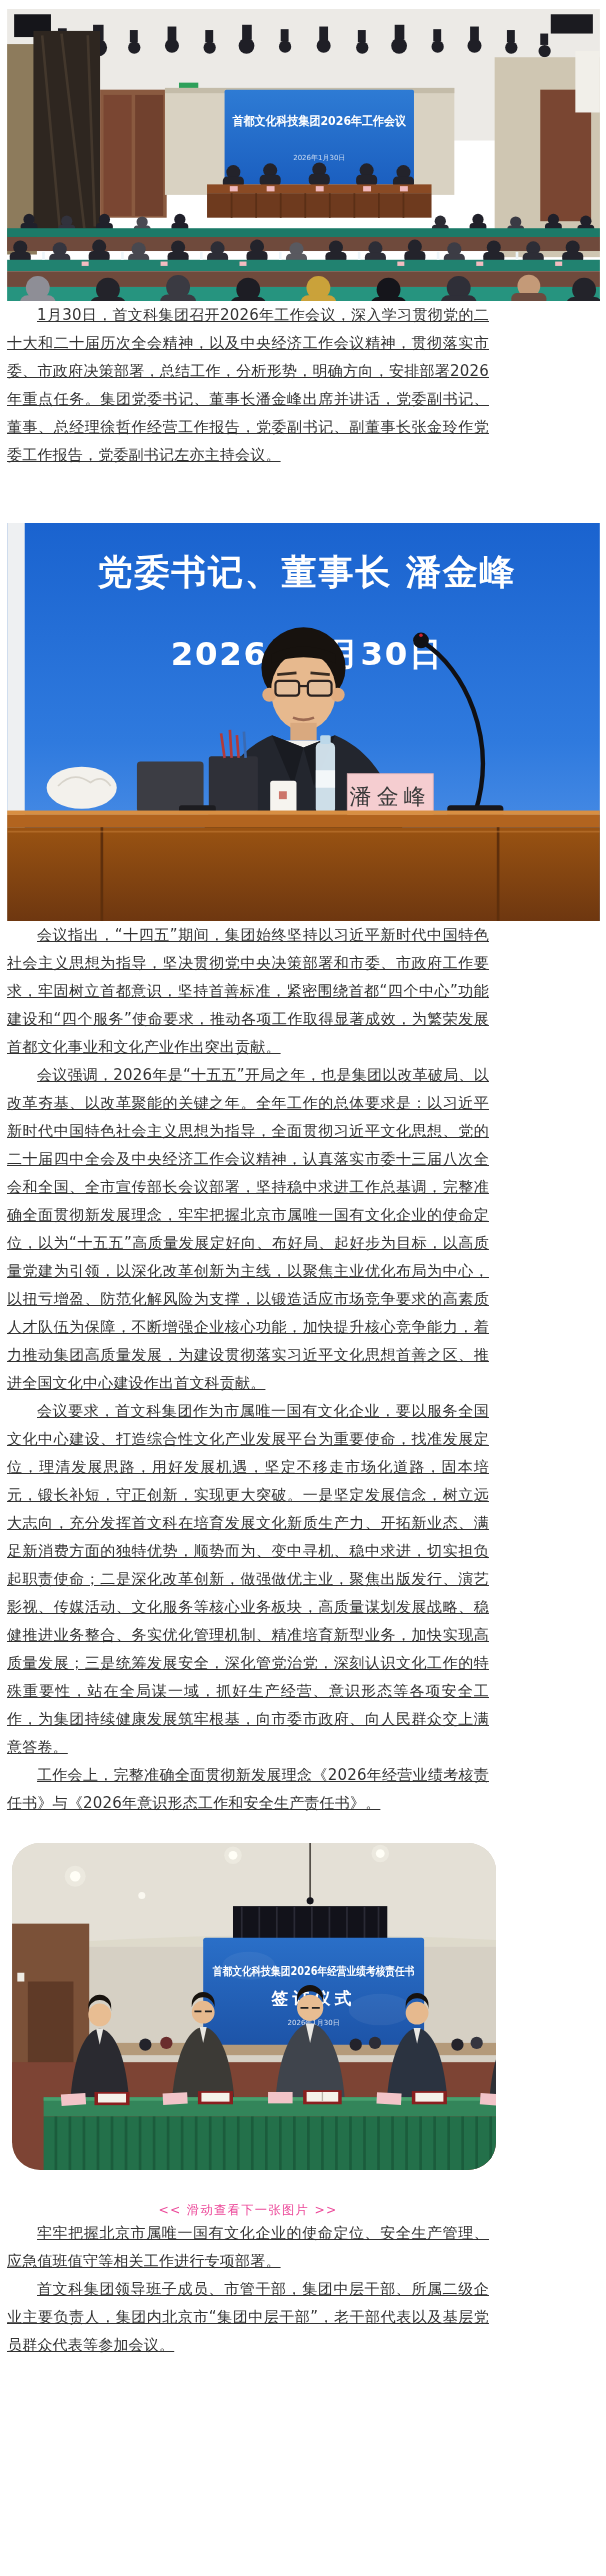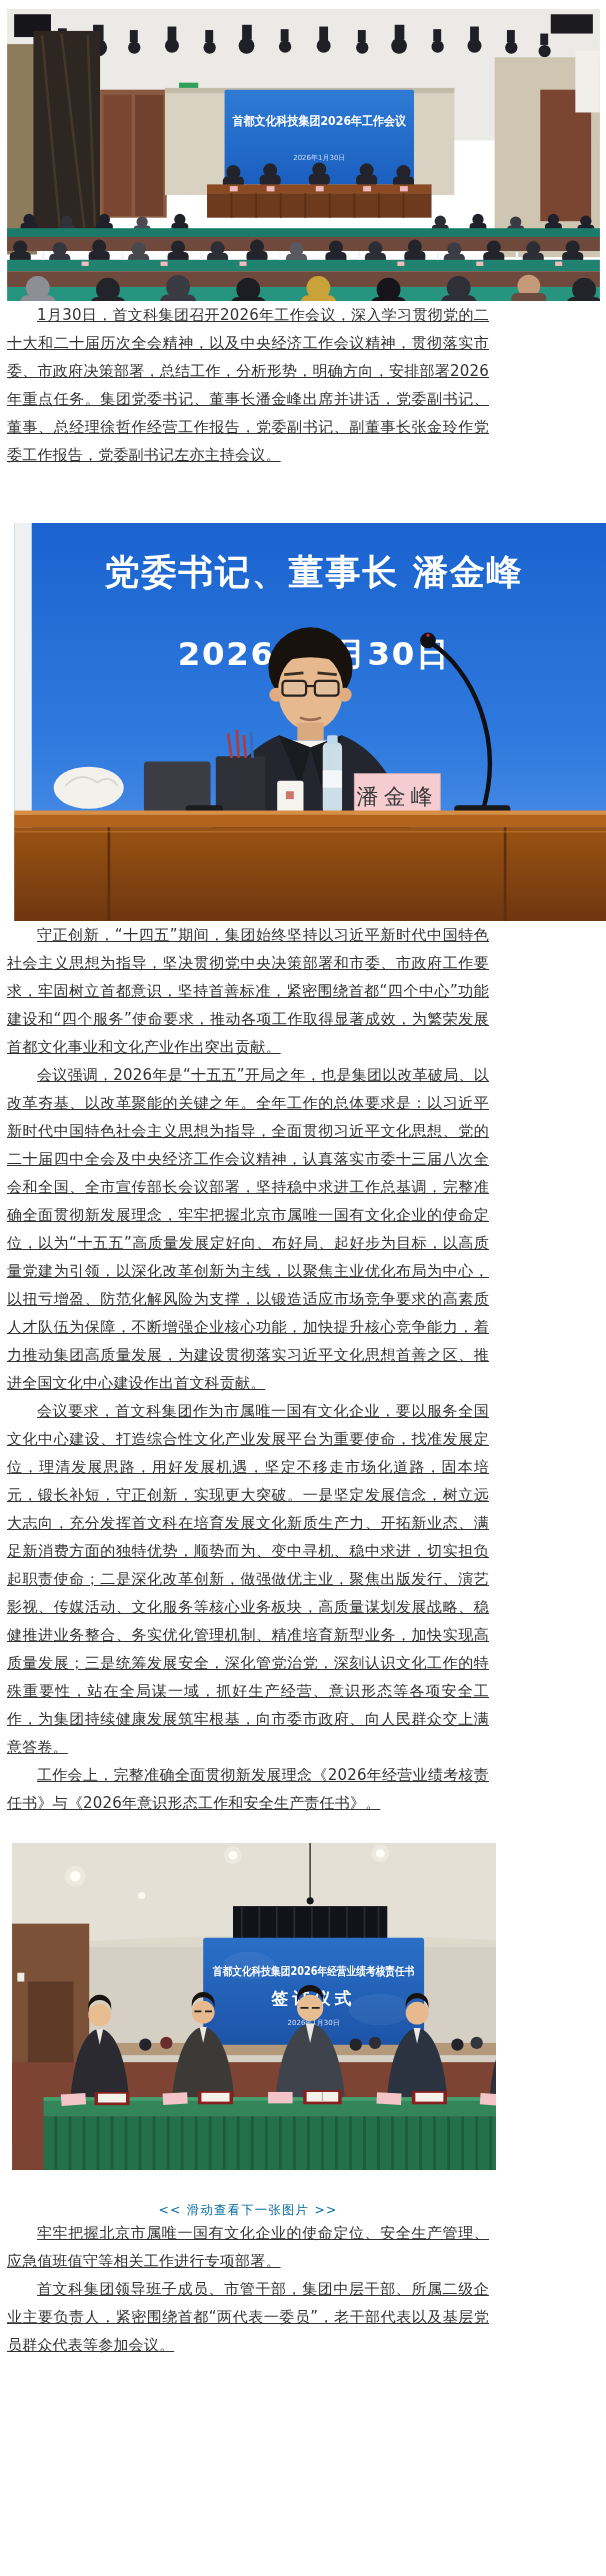--- a/index.html
+++ b/index.html
@@ -17,42 +17,43 @@
     text-align:justify;
     text-indent:2em;
     letter-spacing:0.2px;
     word-break:break-all;
     text-decoration:underline;
   }
   figure{margin:0;padding:0;}
   figure svg{display:block;}
   .fig1{margin:8.8px 7px 0 7px;}
   .p1{margin-top:26px;}
-  .fig2{margin:54px 7px 0 14px;}
+  .fig2{margin:54px 7px 0 7px;}
   .p2{margin-top:23px;}
   .p3{margin-top:35px;}
   .p4{margin-top:35px;}
   .p5{margin-top:37px;}
   .p6{margin-top:39px;}
   .carousel{
     margin:26px 0 0 12.3px;
     height:327px;
     display:flex;
     gap:5.3px;
     overflow:hidden;
+    border-radius:28px;
   }
   .carousel .main{flex:0 0 584px;height:327px;}
   .carousel .next{
     flex:1;height:327px;
     background:linear-gradient(#d3ccbe 0 68px,#8a6a4c 68px 105px,#5d4533 105px 206px,#262019 206px 100%);
   }
   .swipe-hint{
     margin-top:32px;
     text-align:center;
-    color:#0369a1;
+    color:#ec4899;
     font-size:12.3px;
     line-height:17.5px;
     letter-spacing:1.3px;
   }
   .p7{margin-top:33px;}
   .p8{margin-top:23px;}
   .article{padding-bottom:18.4px;}
 </style>
 </head>
 <body>
@@ -276,21 +277,21 @@
         <rect x="502" y="322" width="64" height="22" rx="4" fill="#17171c"></rect>
         <rect x="0" y="328" width="676" height="5" fill="#d88f43"></rect>
         <rect x="0" y="333" width="676" height="14" fill="#b2641f"></rect>
         <rect x="0" y="347" width="676" height="107" fill="url(#deskF)"></rect>
         <path d="M108,347 V454 M560,347 V454" stroke="#5e2f0c" stroke-width="3"></path>
         <path d="M0,352 H676" stroke="#c9803a" stroke-width="2" opacity="0.5"></path>
       </g>
     </svg>
   </figure>
 
-  <p class="body p2">守正创新，“十四五”期间，集团始终坚持以习近平新时代中国特色社会主义思想为指导，坚决贯彻党中央决策部署和市委、市政府工作要求，牢固树立首都意识，坚持首善标准，紧密围绕首都“四个中心”功能建设和“四个服务”使命要求，推动各项工作取得显著成效，为繁荣发展首都文化事业和文化产业作出突出贡献。</p>
+  <p class="body p2">会议指出，“十四五”期间，集团始终坚持以习近平新时代中国特色社会主义思想为指导，坚决贯彻党中央决策部署和市委、市政府工作要求，牢固树立首都意识，坚持首善标准，紧密围绕首都“四个中心”功能建设和“四个服务”使命要求，推动各项工作取得显著成效，为繁荣发展首都文化事业和文化产业作出突出贡献。</p>
   <p class="body p4">会议强调，2026年是“十五五”开局之年，也是集团以改革破局、以改革夯基、以改革聚能的关键之年。全年工作的总体要求是：以习近平新时代中国特色社会主义思想为指导，全面贯彻习近平文化思想、党的二十届四中全会及中央经济工作会议精神，认真落实市委十三届八次全会和全国、全市宣传部长会议部署，坚持稳中求进工作总基调，完整准确全面贯彻新发展理念，牢牢把握北京市属唯一国有文化企业的使命定位，以为“十五五”高质量发展定好向、布好局、起好步为目标，以高质量党建为引领，以深化改革创新为主线，以聚焦主业优化布局为中心，以扭亏增盈、防范化解风险为支撑，以锻造适应市场竞争要求的高素质人才队伍为保障，不断增强企业核心功能，加快提升核心竞争能力，着力推动集团高质量发展，为建设贯彻落实习近平文化思想首善之区、推进全国文化中心建设作出首文科贡献。</p>
   <p class="body p5">会议要求，首文科集团作为市属唯一国有文化企业，要以服务全国文化中心建设、打造综合性文化产业发展平台为重要使命，找准发展定位，理清发展思路，用好发展机遇，坚定不移走市场化道路，固本培元，锻长补短，守正创新，实现更大突破。一是坚定发展信念，树立远大志向，充分发挥首文科在培育发展文化新质生产力、开拓新业态、满足新消费方面的独特优势，顺势而为、变中寻机、稳中求进，切实担负起职责使命；二是深化改革创新，做强做优主业，聚焦出版发行、演艺影视、传媒活动、文化服务等核心业务板块，高质量谋划发展战略、稳健推进业务整合、务实优化管理机制、精准培育新型业务，加快实现高质量发展；三是统筹发展安全，深化管党治党，深刻认识文化工作的特殊重要性，站在全局谋一域，抓好生产经营、意识形态等各项安全工作，为集团持续健康发展筑牢根基，向市委市政府、向人民群众交上满意答卷。</p>
   <p class="body p6">工作会上，完整准确全面贯彻新发展理念《2026年经营业绩考核责任书》与《2026年意识形态工作和安全生产责任书》。</p>
 
   <div class="carousel">
     <figure class="main">
       <svg width="584" height="327" viewBox="0 0 666 373">
         <defs>
           <linearGradient id="scr3" x1="0" y1="0" x2="0" y2="1">
             <stop offset="0" stop-color="#2a6fc8"></stop>
@@ -413,16 +414,16 @@
           </g>
         </g>
       </svg>
     </figure>
     <div class="next"></div>
   </div>
 
   <div class="swipe-hint">&lt;&lt;  滑动查看下一张图片  &gt;&gt;</div>
 
   <p class="body p7">牢牢把握北京市属唯一国有文化企业的使命定位、安全生产管理、应急值班值守等相关工作进行专项部署。</p>
-  <p class="body p8">首文科集团领导班子成员、市管干部，集团中层干部、所属二级企业主要负责人，紧密围绕首都“两代表一委员”，老干部代表以及基层党员群众代表等参加会议。</p>
+  <p class="body p8">首文科集团领导班子成员、市管干部，集团中层干部、所属二级企业主要负责人，集团内北京市“集团中层干部”，老干部代表以及基层党员群众代表等参加会议。</p>
 
 </div>
 
 
 </body></html>

